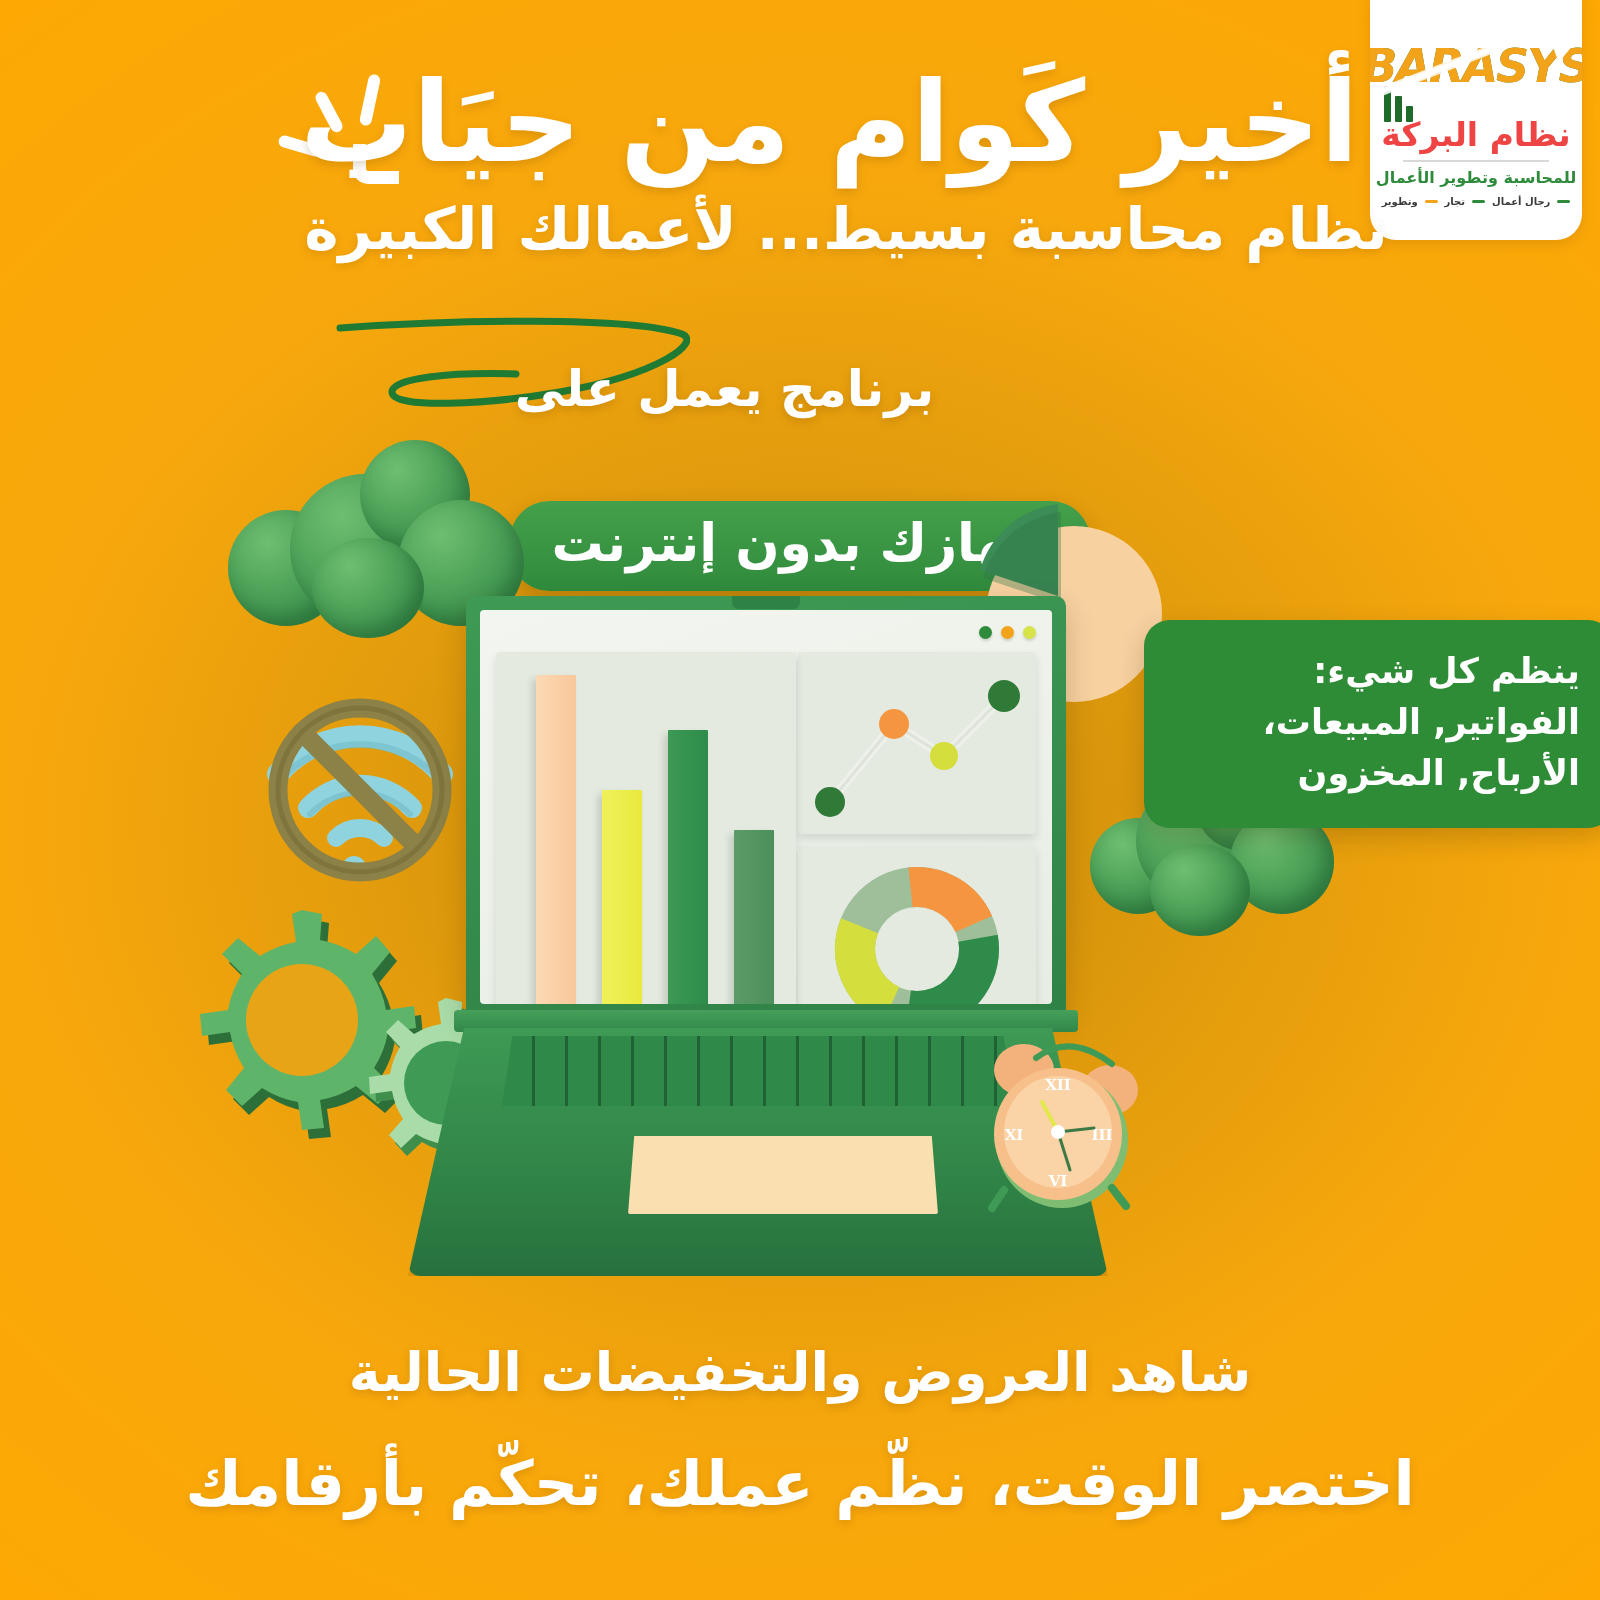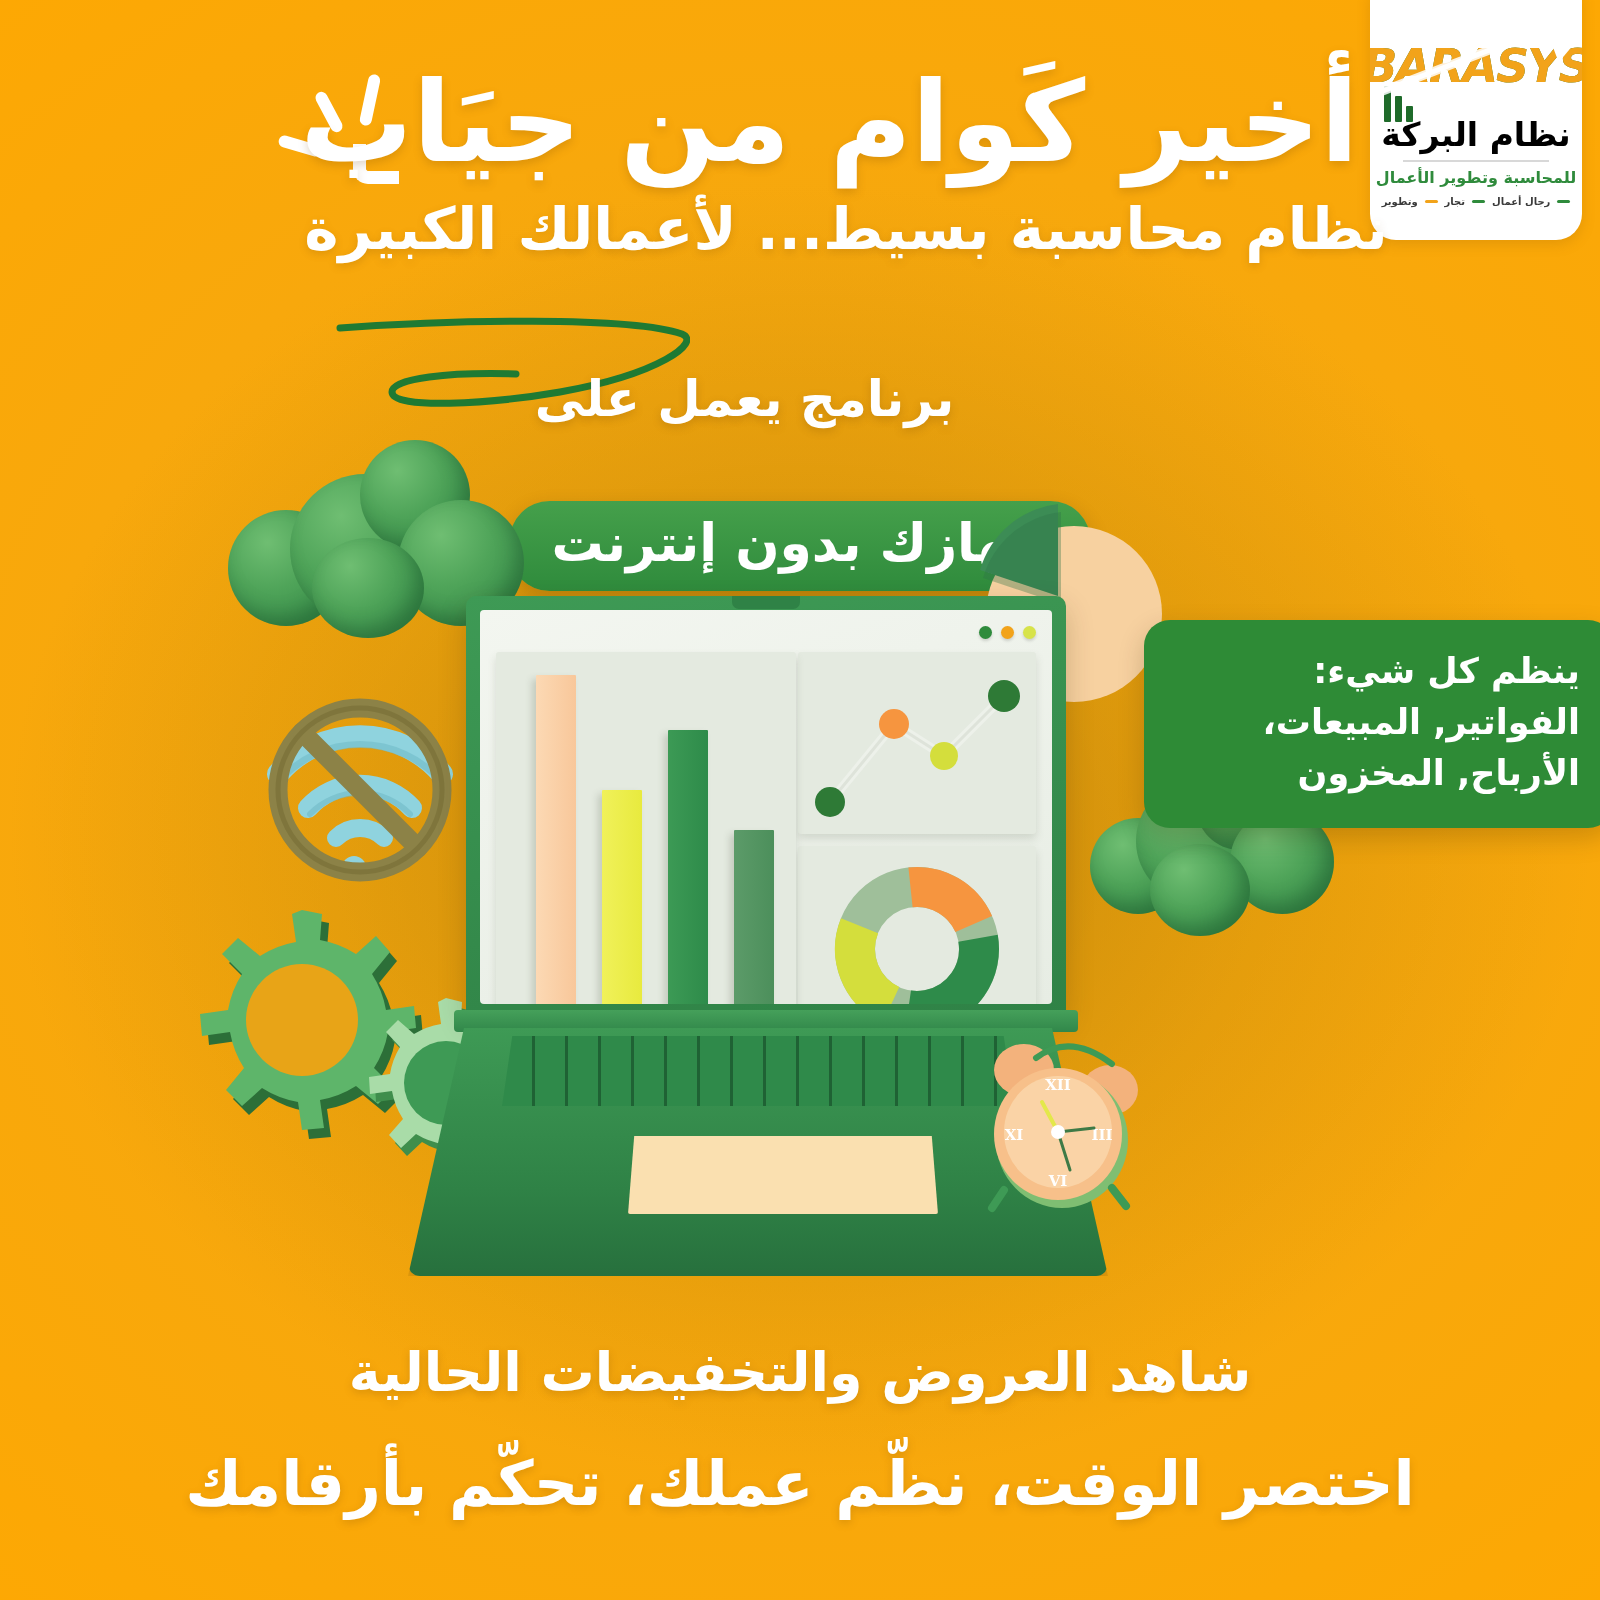--- a/index.html
+++ b/index.html
@@ -45,21 +45,21 @@
     box-shadow:0 0 0 2px rgba(255,255,255,.85);
   }
   .logo-arrow .head{
     position:absolute; right:3px; top:4px; width:0;height:0;
     border-left:16px solid #fff; border-top:9px solid transparent; border-bottom:9px solid transparent;
     transform:rotate(-21deg);
   }
   .logo-bars{ position:absolute; left:14px; bottom:-2px; display:flex; align-items:flex-end; gap:4px; }
   .logo-bars i{ display:block; width:7px; background:#1F6B2A; border-radius:1px; }
   .logo-ar{
-    text-align:center; font-size:33px; font-weight:bold; color:#000000;
+    text-align:center; font-size:33px; font-weight:bold; color:#ef4444;
     margin-top:-2px; line-height:1.05;
   }
   .logo-rule{ width:146px; height:2px; background:#d8d8d8; margin:7px auto 6px; }
   .logo-sub{ text-align:center; font-size:16px; font-weight:bold; color:#2F8B3C; letter-spacing:-.3px; }
   .logo-tags{
     display:flex; align-items:center; justify-content:center; gap:7px;
     margin-top:9px; font-size:10px; font-weight:bold; color:#3A3A3A;
   }
   .logo-tags .dash{ display:inline-block; width:13px; height:3px; border-radius:2px; }
   .logo-tags .dash.o{ background:#F2A31A; }
@@ -86,24 +86,23 @@
     position:absolute; left:77px; top:72px; width:46px; height:40px;
     border-left:13px solid #fff; border-bottom:13px solid #fff;
     border-bottom-left-radius:15px;
   }
 
   
   #swoosh{ position:absolute; left:330px; top:300px; width:360px; height:130px; }
 
   
   #midline{
-    position:absolute; top:370px; left:0; width:1449px; text-align:center;
+    position:absolute; top:360px; left:0; width:1449px; text-align:center;
     font-size:50px; font-weight:bold; color:#fff;
     text-shadow:0 3px 8px rgba(120,70,0,.25);
-    margin-left:20px;
   }
   #offline-pill{
     position:absolute; top:462px; left:50%; transform:translateX(-50%);
     background:linear-gradient(180deg,#45A04B 0%,#2F8B3C 100%);
     color:#fff; font-size:52px; font-weight:bold;
     padding:12px 42px 18px; border-radius:40px;
     box-shadow:0 8px 20px rgba(60,40,0,.22);
     white-space:nowrap;
     margin-top:39px;
   }

